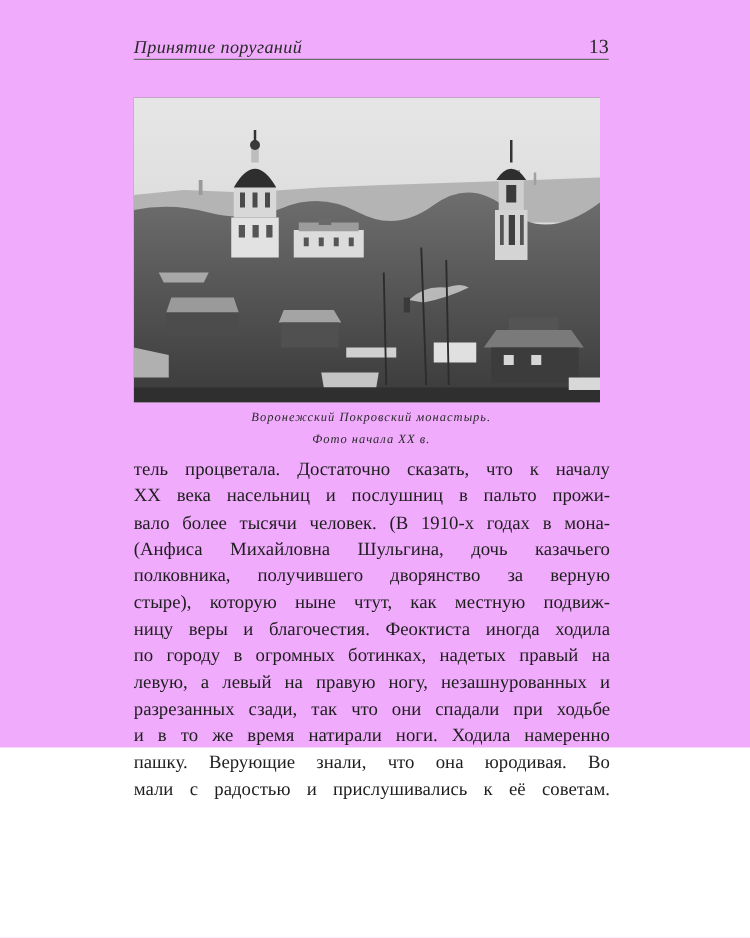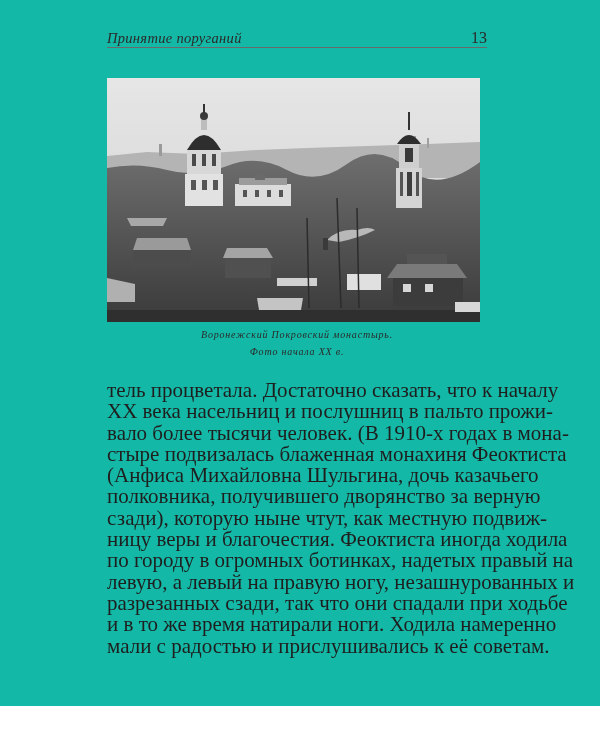--- a/index.html
+++ b/index.html
@@ -11,22 +11,22 @@
       width: 600px;
       height: 750px;
       position: relative;
       overflow: hidden;
       font-family: "Liberation Serif", "DejaVu Serif", serif;
       color: #1c1c1c;
     }
     .page {
       position: absolute;
       left: 0; top: 0;
-      width: 600px; height: 706px;
-      background: #14b8a6;
+      width: 600px; height: 598px;
+      background: #f0abfc;
       text-decoration: underline;
     }
     .running-head {
       position: absolute;
       left: 107px;
       top: 27px;
       width: 380px;
       height: 20px;
       border-bottom: 1px solid #6a6a6a;
       display: flex;
@@ -64,23 +64,23 @@
       font-style: italic;
       font-size: 10px;
       line-height: 17px;
       letter-spacing: 0.8px;
       color: #2a2a2a;
     }
     .caption div { white-space: nowrap; }
     .body-text {
       position: absolute;
       left: 107px;
-      top: 380px;
+      top: 366px;
       width: 381px;
-      font-size: 21px;
+      font-size: 15px;
       line-height: 21.3px;
       color: #1e1e1e;
     }
     .body-text .line {
       display: block;
       white-space: nowrap;
       text-align: justify;
       text-align-last: justify;
       height: 21.3px;
     }
@@ -183,25 +183,25 @@
 
   <div class="caption">
     <div>Воронежский Покровский монастырь.</div>
     <div>Фото начала XX в.</div>
   </div>
 
   <div class="body-text">
     <span class="line">тель процветала. Достаточно сказать, что к началу</span>
     <span class="line">XX века насельниц и послушниц в пальто прожи-</span>
     <span class="line">вало более тысячи человек. (В 1910-х годах в мона-</span>
-    <span class="line">стыре подвизалась блаженная монахиня Феоктиста</span>
     <span class="line">(Анфиса Михайловна Шульгина, дочь казачьего</span>
     <span class="line">полковника, получившего дворянство за верную</span>
-    <span class="line">сзади), которую ныне чтут, как местную подвиж-</span>
+    <span class="line">стыре), которую ныне чтут, как местную подвиж-</span>
     <span class="line">ницу веры и благочестия. Феоктиста иногда ходила</span>
     <span class="line">по городу в огромных ботинках, надетых правый на</span>
     <span class="line">левую, а левый на правую ногу, незашнурованных и</span>
     <span class="line">разрезанных сзади, так что они спадали при ходьбе</span>
     <span class="line">и в то же время натирали ноги. Ходила намеренно</span>
+    <span class="line">пашку. Верующие знали, что она юродивая. Во</span>
     <span class="line last">мали с радостью и прислушивались к её советам.</span>
   </div>
 
 </div>
 
 </body></html>

